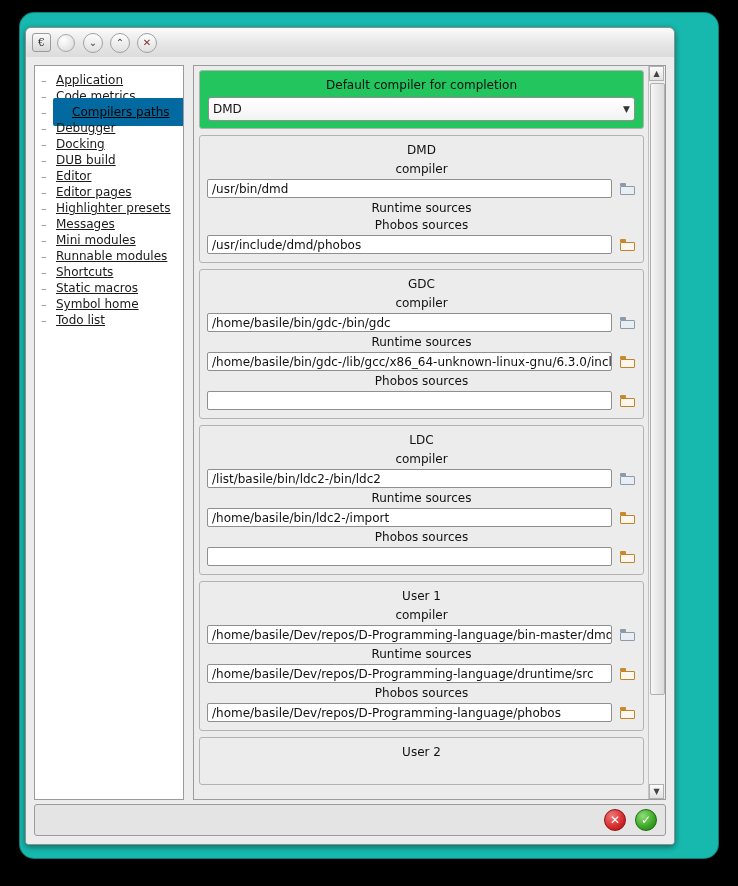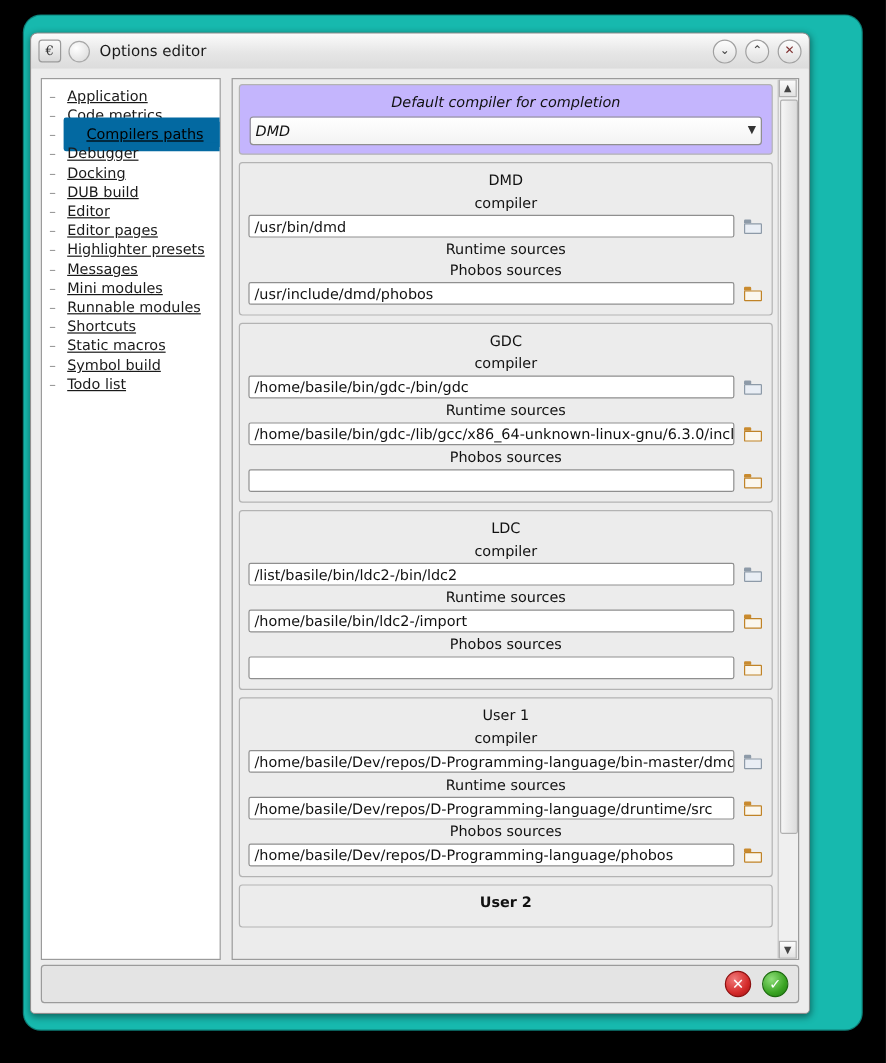--- a/index.html
+++ b/index.html
@@ -244,26 +244,25 @@
     font-size: 12px;
     color: #111;
     margin: 0 1px 0 1px;
   }
   .combo .val { flex: 1; }
   .combo .arrow {
     width: 12px; text-align: right;
     font-size: 9px; color: #333;
   }
   .top-box {
-    background: #c4b5fd;
+    background: #22c55e;
     border: 1px solid #b3b3b3;
     border-radius: 3px;
     padding: 5px 7px 7px 7px;
     margin-bottom: 6px;
-    font-style: italic;
   }
 
   
   .vscroll {
     position: absolute;
     right: 0; top: 0; bottom: 0;
     width: 16px;
     background: #efefef;
     border-left: 1px solid #c3c3c3;
   }
@@ -324,21 +323,20 @@
 <body>
 
 <div class="desktop">
   <div class="teal-frame"></div>
 
   <div class="window">
 
     <div class="titlebar">
       <div class="tb-icon">€</div>
       <div class="tb-dot"></div>
-      <div class="tb-title">Options editor</div>
       <div class="tb-btns">
         <div class="tb-btn">⌄</div>
         <div class="tb-btn">⌃</div>
         <div class="tb-btn close">✕</div>
       </div>
     </div>
 
     <div class="win-body">
 
       <div class="content-row">
@@ -398,21 +396,21 @@
             <div class="tree-item">
               <span class="tree-dash">–</span>
               <span class="tree-label">Shortcuts</span>
             </div>
             <div class="tree-item">
               <span class="tree-dash">–</span>
               <span class="tree-label">Static macros</span>
             </div>
             <div class="tree-item">
               <span class="tree-dash">–</span>
-              <span class="tree-label">Symbol build</span>
+              <span class="tree-label">Symbol home</span>
             </div>
             <div class="tree-item">
               <span class="tree-dash">–</span>
               <span class="tree-label">Todo list</span>
             </div>
           </div>
 
         <div class="panel-wrap">
           <div class="panel" id="panel">
 
@@ -543,21 +541,21 @@
                     <div class="folder-btn">
                       <span class="folder-ico">
                         <span class="tab"></span>
                         <span class="body"></span>
                       </span>
                     </div>
                   </div>
                 </div>
               </div>
 
-            <div class="group" style="padding-bottom:8px;font-weight:bold;">
+            <div class="group" style="padding-bottom:20px;">
               <div class="group-title">User 2</div>
             </div>
 
           </div>
 
           <div class="vscroll">
             <div class="vs-btn vs-up">▲</div>
             <div class="vs-thumb"></div>
             <div class="vs-btn vs-down">▼</div>
           </div>

